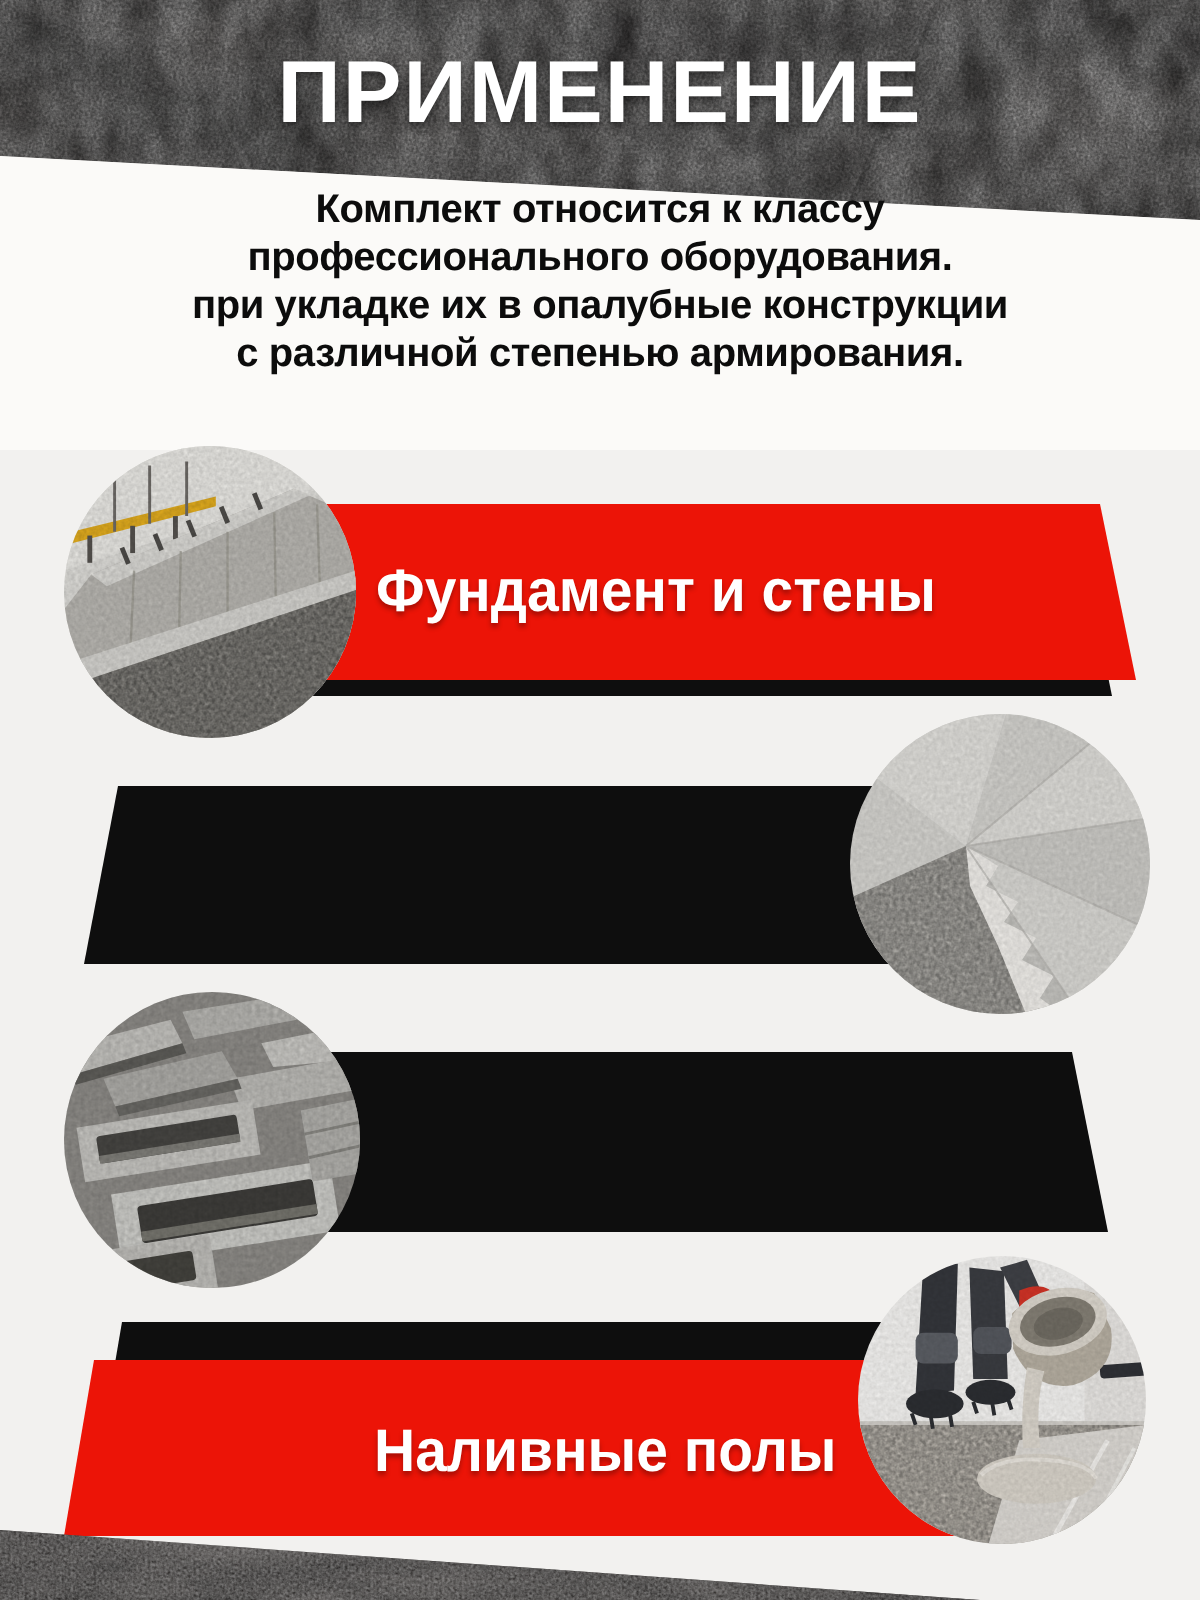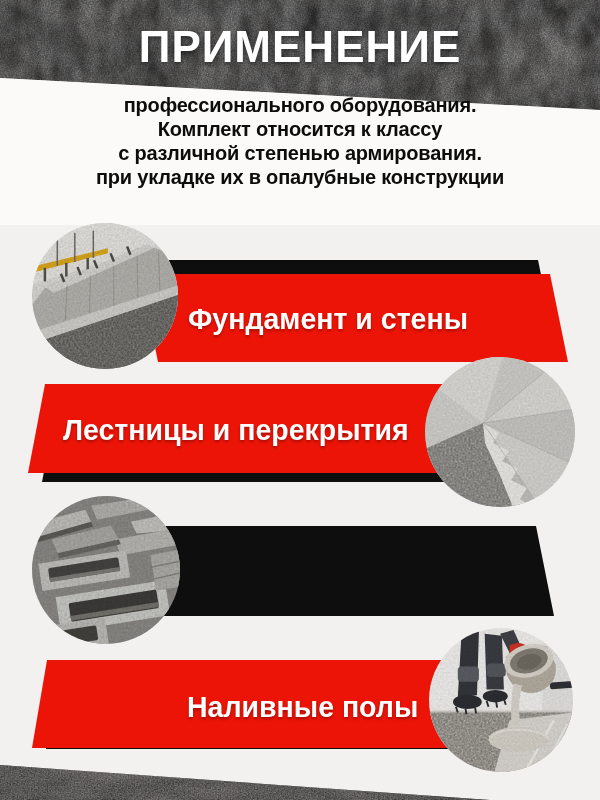--- a/index.html
+++ b/index.html
@@ -23,30 +23,30 @@
   .intro{position:absolute;top:93px;left:0;width:600px;text-align:center;
          color:#0c0c0c;font-size:20px;line-height:24px;font-weight:700;letter-spacing:-0.2px;}
 
   
   .shadow{position:absolute;left:0;width:600px;background:#0e0e0e;}
   .ribbon{position:absolute;left:0;width:600px;background:#ec1407;}
   .ribbon-label{position:absolute;color:#ffffff;font-weight:700;font-size:30px;line-height:31px;
                 white-space:nowrap;transform-origin:left center;transform:translateY(-50%) scaleX(0.95);
                 text-shadow:0 2px 3px rgba(0,0,0,.30);}
   .s1{top:260px;height:88px;clip-path:polygon(128px 0,538px 0,556px 88px,146px 88px);}
-  .r1{top:252px;height:88px;clip-path:polygon(140px 0,550px 0,568px 88px,158px 88px);margin-top:22px;}
+  .r1{top:252px;height:88px;clip-path:polygon(140px 0,550px 0,568px 88px,158px 88px);}
   .t1{left:188px;top:50%;}
   .s2{top:393px;height:89px;clip-path:polygon(59px 0,534px 0,517px 89px,42px 89px);}
   .r2{top:384px;height:89px;clip-path:polygon(45px 0,520px 0,503px 89px,28px 89px);}
   .t2{left:63px;top:50%;}
   .s3{top:526px;height:90px;clip-path:polygon(128px 0,536px 0,554px 90px,146px 90px);}
   .r3{top:518px;height:90px;clip-path:polygon(140px 0,548px 0,566px 90px,158px 90px);}
   .t3{left:188px;top:calc(50% + 4px);}
   .s4{top:661px;height:88px;clip-path:polygon(61px 0,534px 0,519px 88px,46px 88px);}
-  .r4{top:660px;height:88px;clip-path:polygon(47px 0,520px 0,505px 88px,32px 88px);border-radius:27px;}
+  .r4{top:680px;height:88px;clip-path:polygon(47px 0,520px 0,505px 88px,32px 88px);border-radius:27px;}
   .t4{left:187px;top:calc(50% + 2px);}
 
   
   .photo{position:absolute;border-radius:50%;overflow:hidden;}
   .p1{left:32px;top:223px;width:146px;height:146px;}
   .p2{left:425px;top:357px;width:150px;height:150px;}
   .p3{left:32px;top:496px;width:148px;height:148px;}
   .p4{left:429px;top:628px;width:144px;height:144px;}
   .photo svg{display:block;width:100%;height:100%;}
 </style>
@@ -80,24 +80,24 @@
       <rect x="0" y="0" width="600" height="114" filter="url(#nzH3)" opacity="0.5"></rect>
       <rect x="0" y="0" width="600" height="114" filter="url(#nzH2)" opacity="0.45"></rect>
       <path d="M80,0 L140,114" stroke="#ffffff" stroke-width="2" opacity="0.05"></path>
       <path d="M470,0 L420,114" stroke="#000000" stroke-width="3" opacity="0.12"></path>
     </svg>
     <div class="page-title">ПРИМЕНЕНИЕ</div>
   </div>
 
   <div class="intro-band"></div>
   <div class="intro">
+    <div class="intro-line">Комплект относится к классу</div>
     <div class="intro-line">профессионального оборудования.</div>
-    <div class="intro-line">Комплект относится к классу</div>
+    <div class="intro-line">при укладке их в опалубные конструкции</div>
     <div class="intro-line">с различной степенью армирования.</div>
-    <div class="intro-line">при укладке их в опалубные конструкции</div>
   </div>
 
   <div class="shadow s1"></div>
   <div class="ribbon r1">
     <span class="ribbon-label t1">Фундамент и стены</span>
   </div>
   <div class="photo p1">
     <svg viewBox="0 0 150 150">
       <defs>
         <filter id="gP1" x="-5%" y="-5%" width="110%" height="110%">
@@ -124,23 +124,20 @@
       <rect x="98" y="24" width="2.5" height="9" fill="#4e4c49" transform="rotate(-22 99 28)"></rect>
       <path d="M36,64 L32,150 M60,54 L58,150 M84,44 L84,150 M108,34 L110,150 M130,30 L134,150" stroke="#9a988f" stroke-width="1.2" opacity="0.75" fill="none"></path>
       <polygon points="0,112 150,64 150,74 0,124" fill="#d3d2ce"></polygon>
       <polygon points="0,124 150,74 150,150 0,150" fill="#8f8d88"></polygon>
       <polygon points="0,124 150,74 150,150 0,150" fill="#000000" filter="url(#gP1)" opacity="0.35"></polygon>
       <rect width="150" height="150" filter="url(#gP1)" opacity="0.14"></rect>
     </svg>
   </div>
 
   <div class="shadow s2"></div>
-  <div class="ribbon r2">
-    <span class="ribbon-label t2">Лестницы и перекрытия</span>
-  </div>
   <div class="photo p2">
     <svg viewBox="0 0 150 150">
       <defs>
         <filter id="gP2" x="-5%" y="-5%" width="110%" height="110%">
           <feTurbulence type="fractalNoise" baseFrequency="0.5" numOctaves="2" seed="21"></feTurbulence>
           <feColorMatrix type="matrix" values="0 0 0 0 0  0 0 0 0 0  0 0 0 0 0  0.7 0.7 0.7 0 -0.42"></feColorMatrix>
           <feComposite in2="SourceAlpha" operator="in"></feComposite>
         </filter>
       </defs>
       <rect width="150" height="150" fill="#d2d1cd"></rect>

